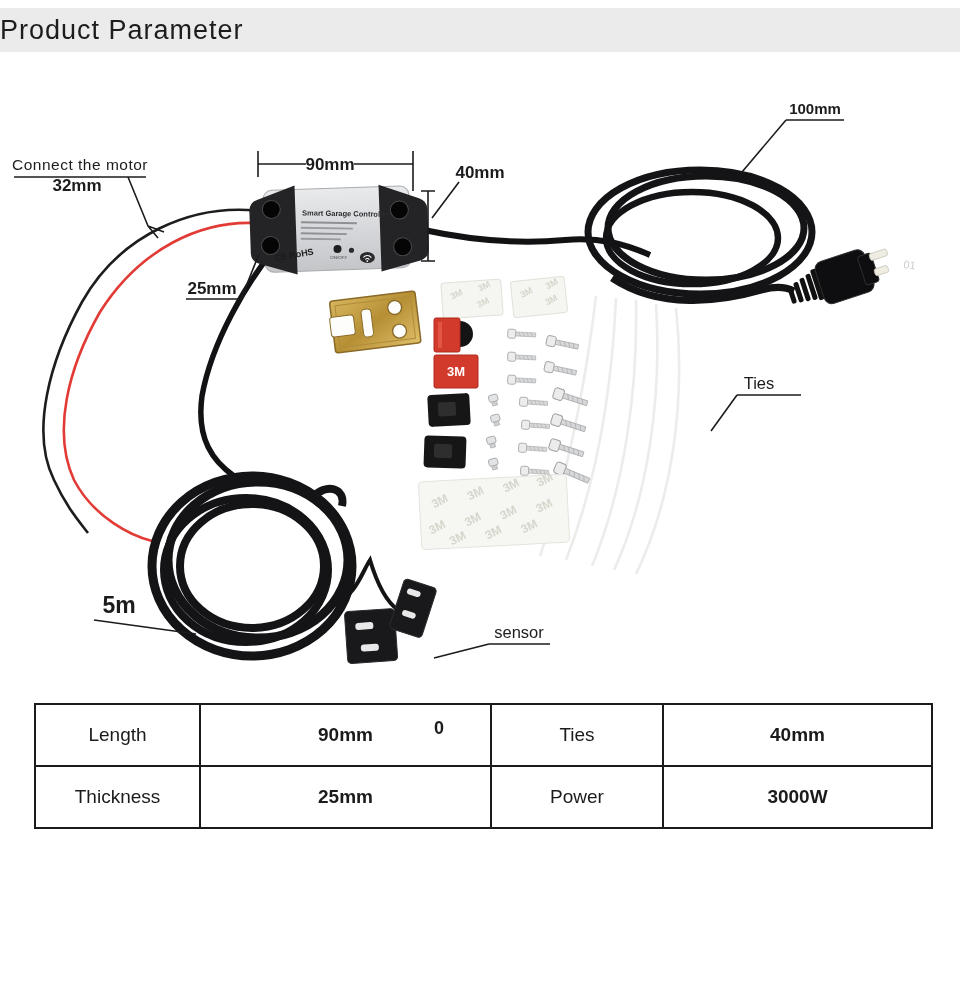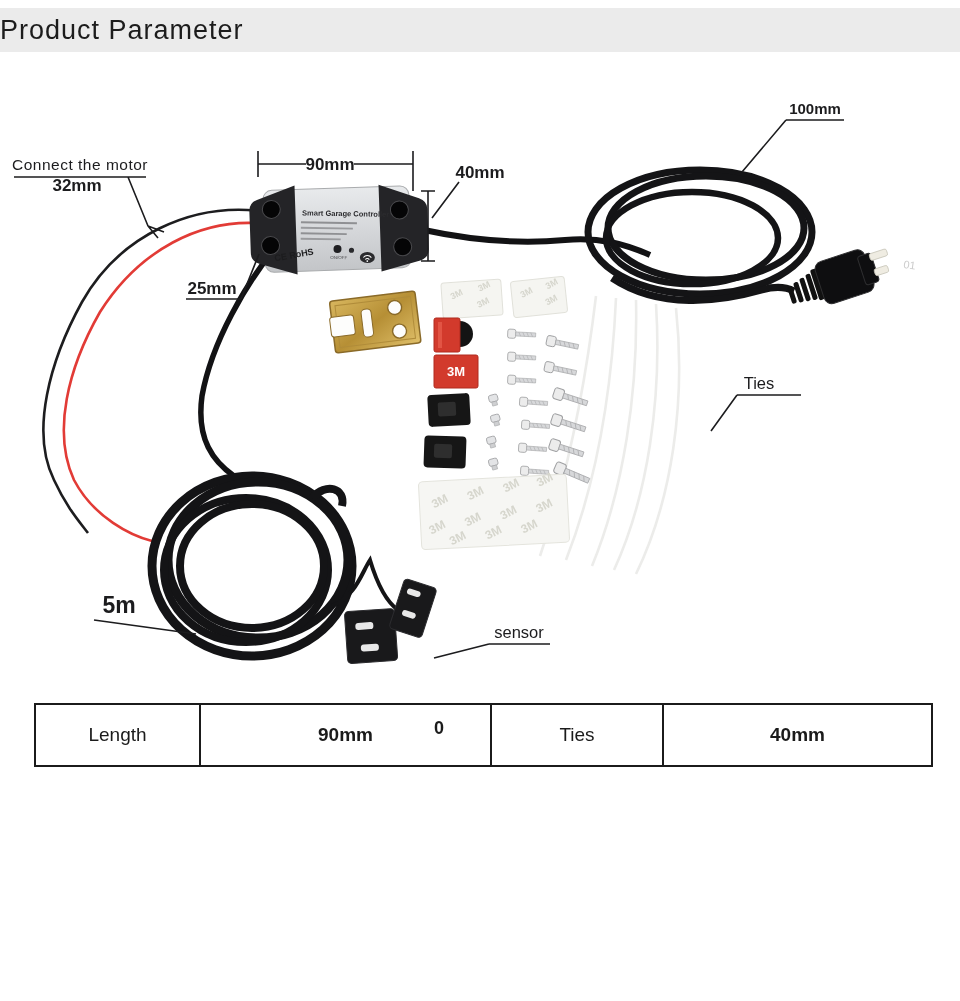--- a/index.html
+++ b/index.html
@@ -270,17 +270,23 @@
       <tbody>
           <tr class="r">
         <td class="lbl">Length</td>
         <td class="val">
           <span>90mm</span>
           <span class="extra">0</span>
         </td>
         <td class="lbl">Ties</td>
         <td class="val">40mm</td>
       </tr>
+      <tr class="r">
+        <td class="lbl">Thickness</td>
+        <td class="val">25mm</td>
+        <td class="lbl">Power</td>
+        <td class="val">3000W</td>
+      </tr>
     </tbody>
       </table>
   </div>
 
 </div>
 
 </body></html>

